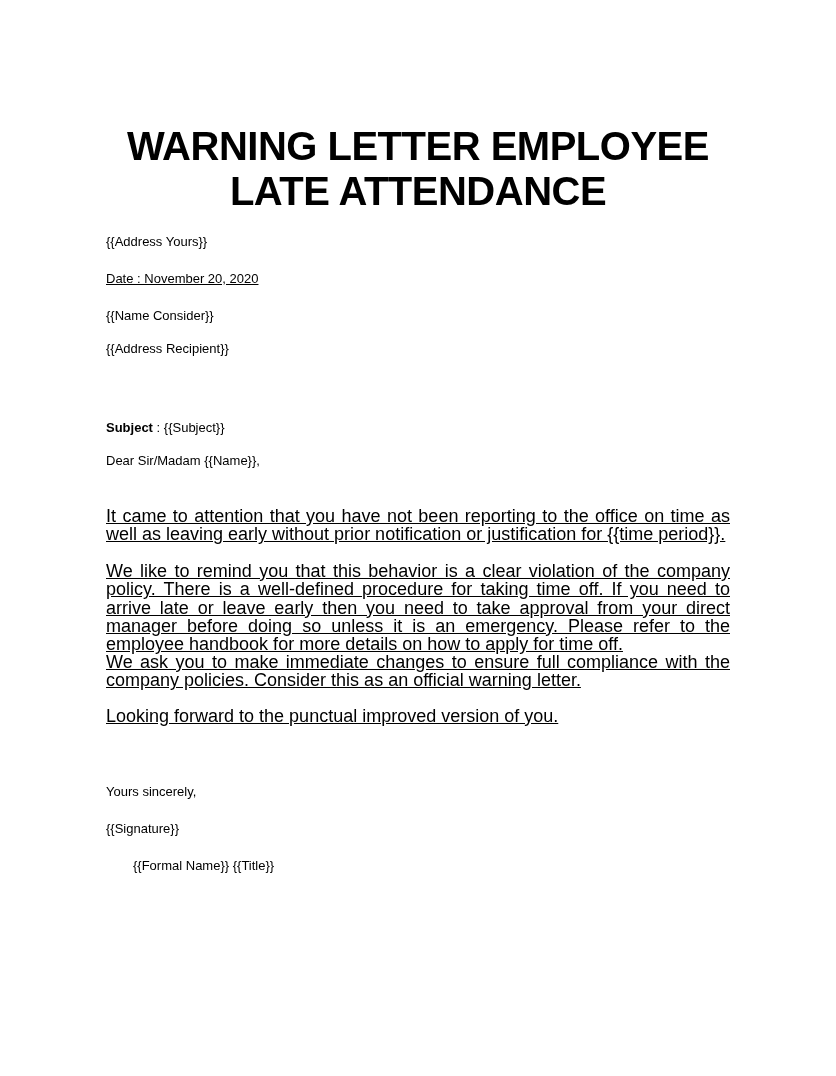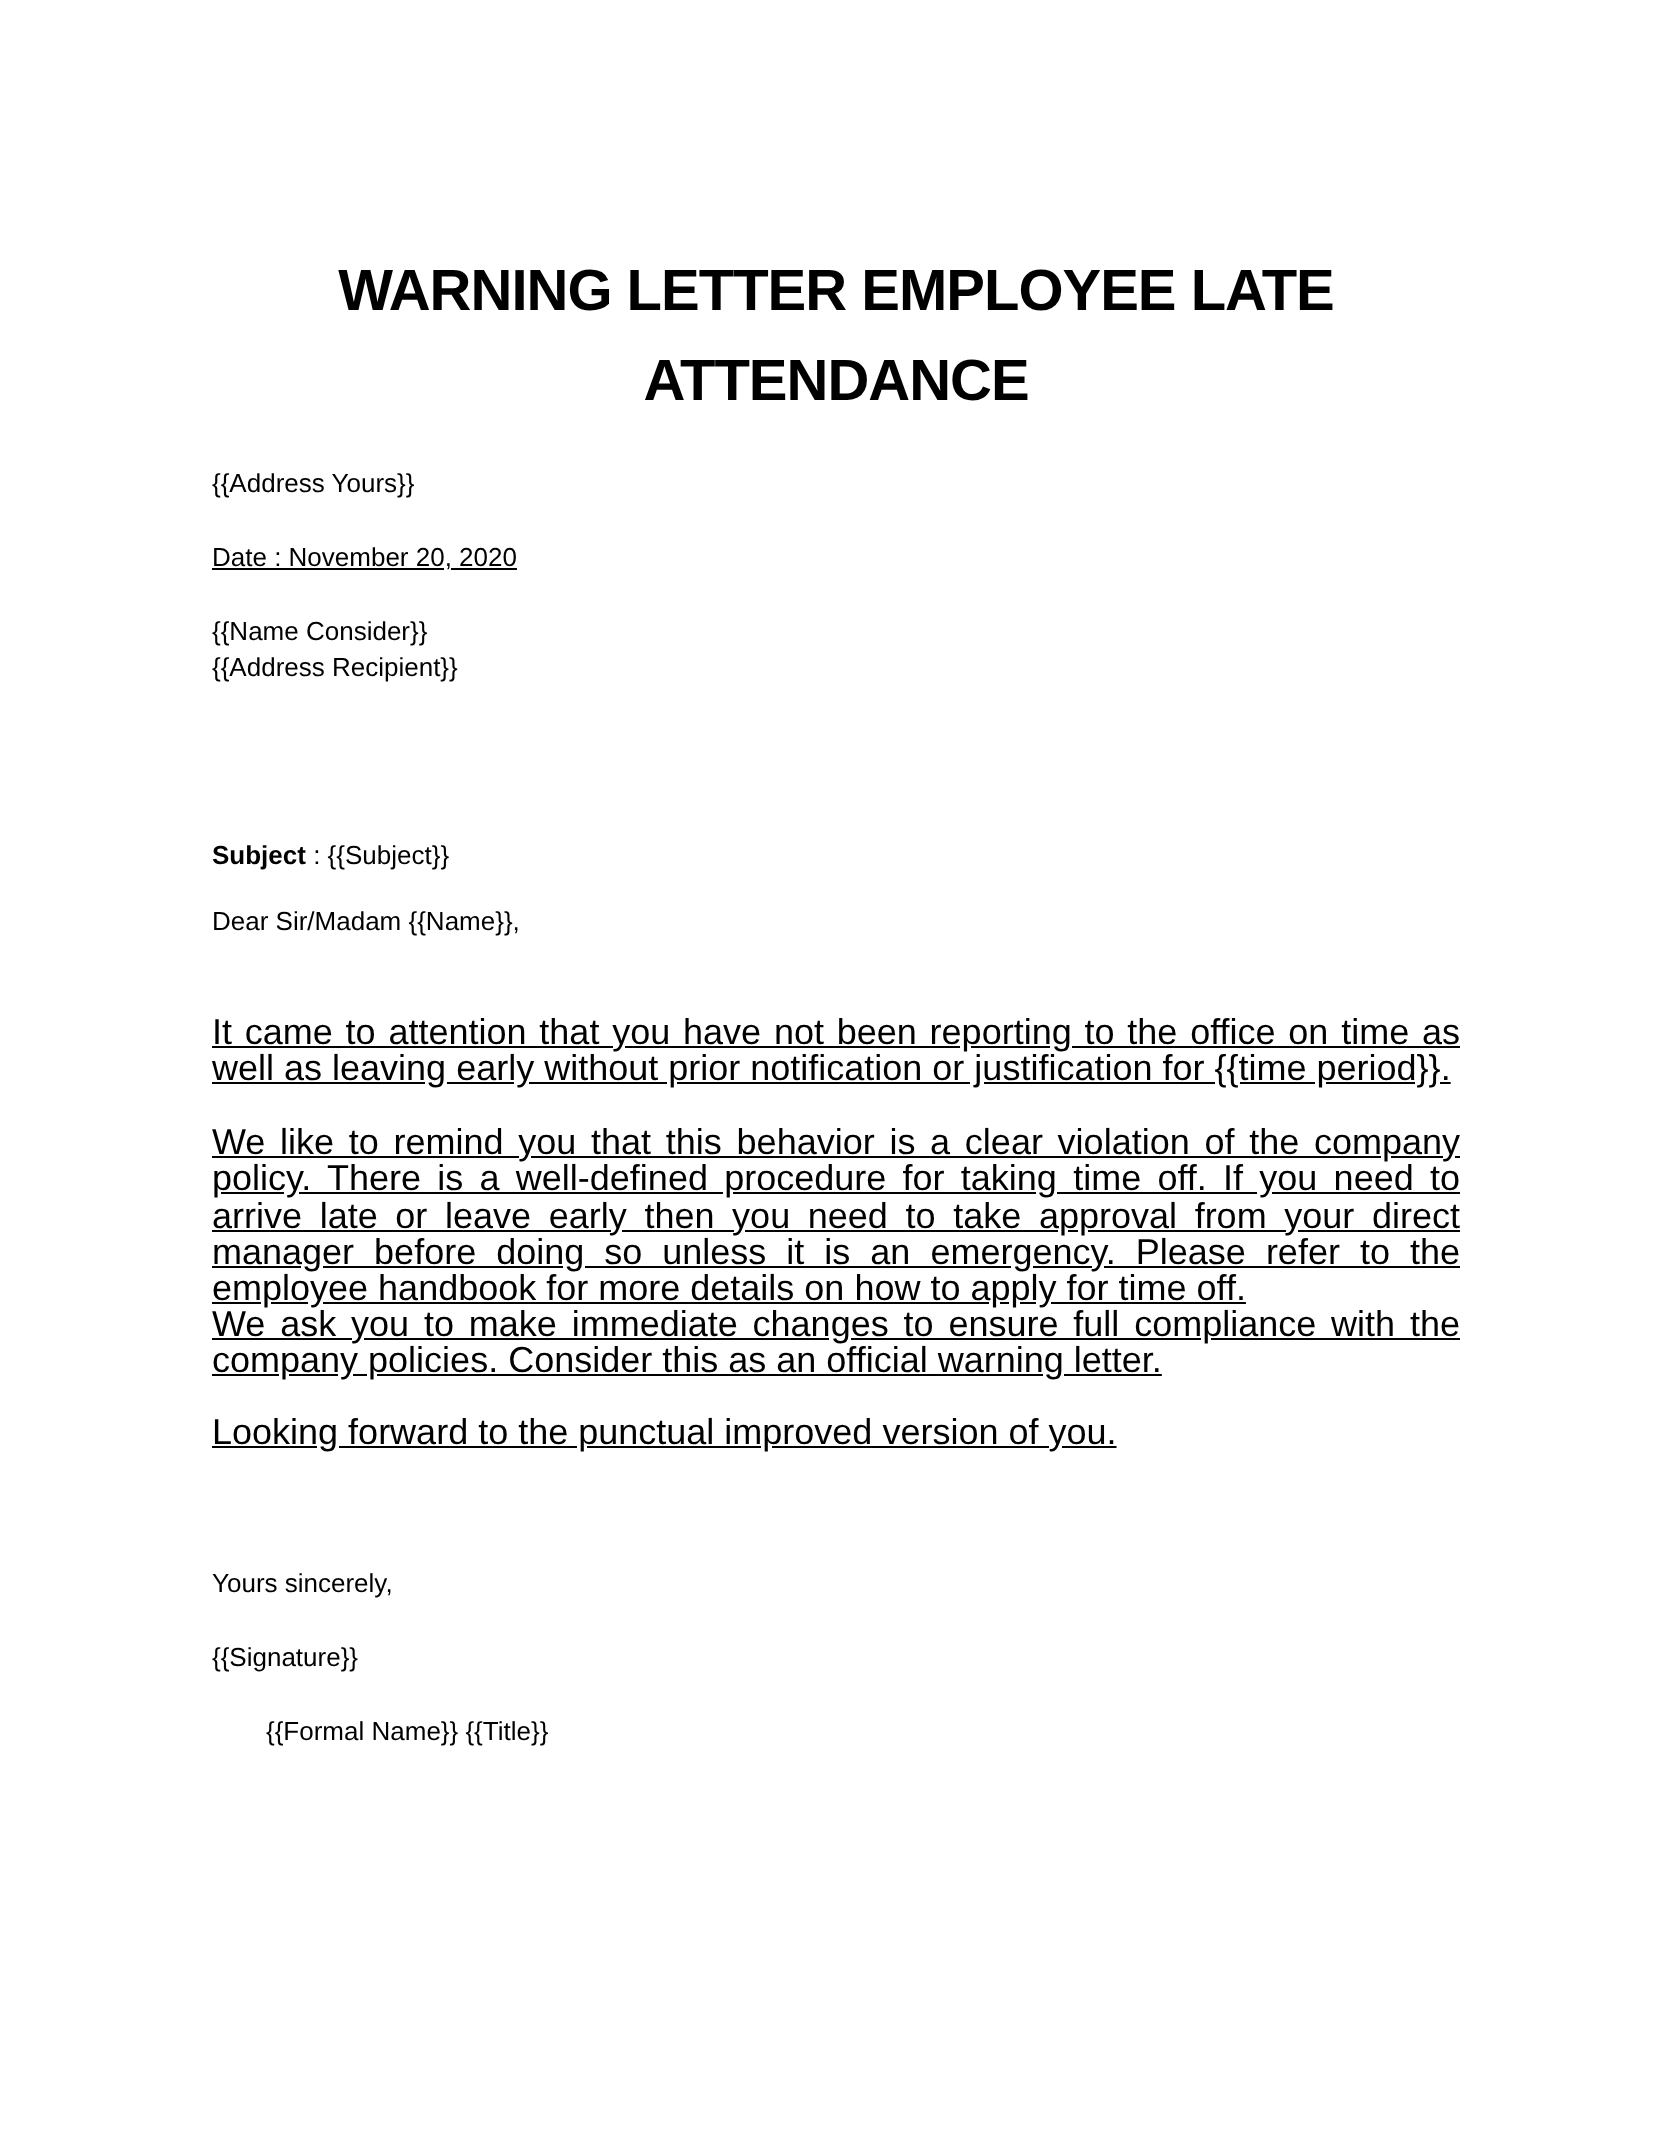--- a/index.html
+++ b/index.html
@@ -23,21 +23,21 @@
       height: 1076px;
       background: #ffffff;
     }
     .title {
       position: absolute;
       left: 106px;
       width: 624px;
       top: 124px;
       text-align: center;
       font-weight: bold;
-      font-size: 29px;
+      font-size: 40px;
       line-height: 45px;
       letter-spacing: -0.5px;
     }
     .line {
       position: absolute;
       left: 106px;
       font-size: 13px;
       line-height: 18px;
       white-space: nowrap;
     }
@@ -57,21 +57,21 @@
 
 <div class="page">
 
   <div class="title">WARNING LETTER EMPLOYEE LATE ATTENDANCE</div>
 
   <div class="line" style="top:233px;">{{Address Yours}}</div>
 
   <div class="line" style="top:270px;text-decoration:underline;">Date : November 20, 2020</div>
 
   <div class="line" style="top:307px;">{{Name Consider}}</div>
-  <div class="line" style="top:325px;">{{Address Recipient}}</div>
+  <div class="line" style="top:340px;">{{Address Recipient}}</div>
 
   <div class="line" style="top:379px;margin-top:40px;">
     <span class="bold">Subject</span><span> : {{Subject}}</span>
   </div>
 
   <div class="line" style="top:452px;">Dear Sir/Madam {{Name}},</div>
 
   <div class="para" style="top:507px;">It came to attention that you have not been reporting to the office on time as well as leaving early without prior notification or justification for {{time period}}.</div>
 
   <div class="para" style="top:562px;">We like to remind you that this behavior is a clear violation of the company policy. There is a well-defined procedure for taking time off. If you need to arrive late or leave early then you need to take approval from your direct manager before doing so unless it is an emergency. Please refer to the employee handbook for more details on how to apply for time off.</div>

